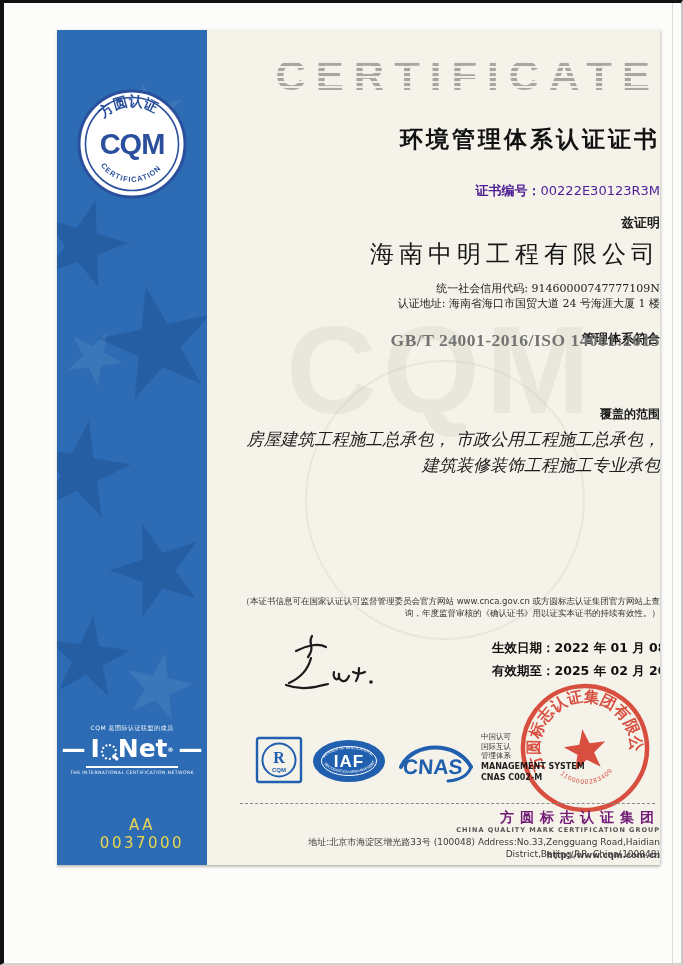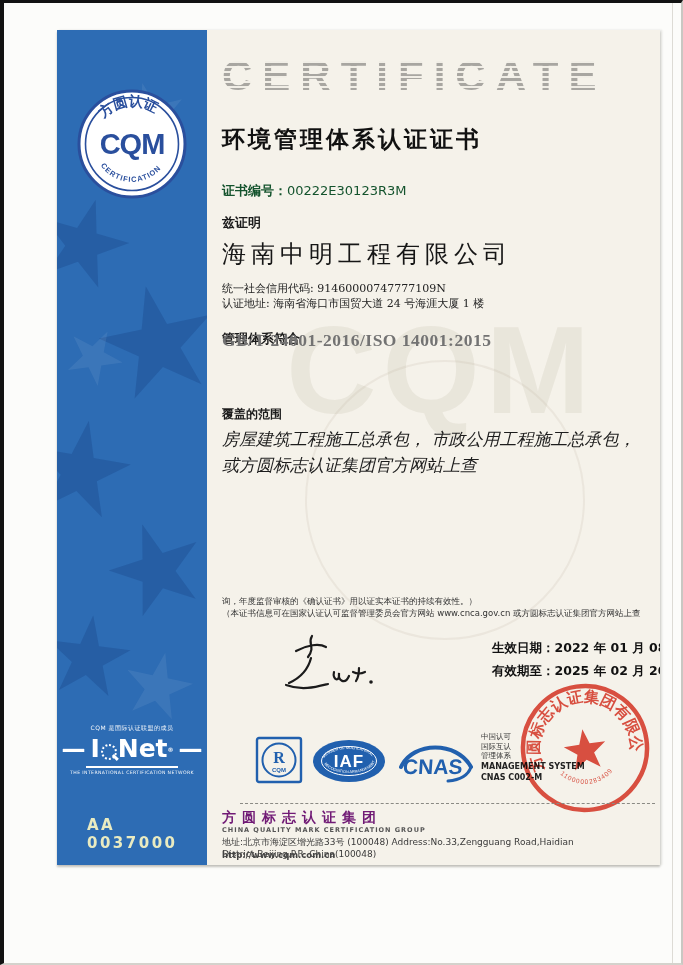--- a/index.html
+++ b/index.html
@@ -26,31 +26,31 @@
   .iqnet{position:absolute;left:0;top:694px;width:150px;text-align:center;color:#fff;}
   .iqnet .member{font-size:6px;letter-spacing:.5px;opacity:.95;}
   .iqnet .row{display:flex;align-items:center;justify-content:center;gap:5px;margin-top:1px;}
   .iqnet .dash{font-size:24px;font-weight:700;line-height:10px;}
   .iqnet .word{font-size:25px;font-weight:800;letter-spacing:0;display:flex;align-items:center;}
   .iqnet .ring{display:inline-block;width:16px;height:16px;border:2.5px dotted #fff;border-radius:50%;margin:6px 1px 0 1px;position:relative;}
   .iqnet .ring::after{content:"";position:absolute;right:-4px;bottom:-1px;width:7px;height:2.5px;background:#fff;transform:rotate(45deg);}
   .iqnet .reg{font-size:6px;vertical-align:top;margin-top:2px;}
   .iqnet .bar{width:92px;height:2px;background:#fff;margin:3px auto 2px auto;}
   .iqnet .tagline{font-size:4.6px;letter-spacing:.4px;opacity:.95;}
-  .aa-serial{position:absolute;left:30px;top:786px;width:110px;text-align:left;
-    font-size:15px;letter-spacing:2.5px;color:#fef9c3;font-weight:700;opacity:.9;}
-  
-  .content{position:absolute;left:165px;right:0;top:0;bottom:0;text-align:left;}
+  .aa-serial{position:absolute;left:30px;top:786px;width:110px;text-align:center;
+    font-size:15px;letter-spacing:2.5px;color:#fde047;font-weight:400;opacity:.9;}
+  
+  .content{position:absolute;left:165px;right:0;top:0;bottom:0;text-align:right;}
   .abs{position:absolute;left:0;right:0;}
   .certwm{top:22px;font-weight:900;font-size:42px;letter-spacing:10px;color:#a8a6a1;
     font-family:"Liberation Sans",sans-serif;white-space:nowrap;}
   .certwm .stripes{content:"";position:absolute;left:0;right:0;top:-4px;bottom:-4px;
     background:repeating-linear-gradient(180deg,rgba(245,242,234,0) 0 3px,rgba(245,242,234,.95) 3px 5px);}
   .doc-title{top:94px;font-size:23px;font-weight:700;letter-spacing:3px;color:#111;}
-  .certno{top:152px;font-size:13px;color:#14532d;}
+  .certno{top:152px;font-size:13px;color:#4c1d95;}
   .certno .lab{font-weight:700;}
   .certify{top:184px;font-size:13px;font-weight:700;}
   .company{top:208px;font-size:24px;letter-spacing:5px;font-family:"DejaVu Serif",serif;color:#161616;}
   .info{top:252px;font-size:11px;line-height:14.5px;font-family:"DejaVu Serif",serif;color:#222;}
   .conform{top:300px;font-size:13px;font-weight:700;}
   .standard{top:300px;font-size:17.5px;font-weight:700;font-family:"Liberation Serif",serif;letter-spacing:.5px;color:#737373;}
   .scope-title{top:376px;font-size:12px;font-weight:700;}
   .scope1{top:398px;font-size:17px;font-family:"DejaVu Serif",serif;font-style:italic;color:#1d1d1d;}
   .scope2{top:424px;font-size:17px;font-family:"DejaVu Serif",serif;font-style:italic;color:#1d1d1d;}
   .note{top:565px;font-size:8.5px;line-height:12px;color:#333;}
@@ -149,25 +149,25 @@
       <div class="abs info">
         <div>统一社会信用代码: 91460000747777109N</div>
         <div>认证地址: 海南省海口市国贸大道 24 号海涯大厦 1 楼</div>
       </div>
 
       <div class="abs conform">管理体系符合</div>
       <div class="abs standard">GB/T 24001-2016/ISO 14001:2015</div>
 
       <div class="abs scope-title">覆盖的范围</div>
       <div class="abs scope1">房屋建筑工程施工总承包， 市政公用工程施工总承包，</div>
-      <div class="abs scope2">或方圆标志认证集团官方网站上查</div>
+      <div class="abs scope2">建筑装修装饰工程施工专业承包</div>
 
       <div class="abs note">
+        <div>（本证书信息可在国家认证认可监督管理委员会官方网站 www.cnca.gov.cn 或方圆标志认证集团官方网站上查</div>
         <div>询，年度监督审核的《确认证书》用以证实本证书的持续有效性。）</div>
-        <div>（本证书信息可在国家认证认可监督管理委员会官方网站 www.cnca.gov.cn 或方圆标志认证集团官方网站上查</div>
       </div>
     </div>
 
     <svg class="signature" width="100" height="72" viewBox="0 0 100 72">
       <g fill="none" stroke="#1b1b1b" stroke-width="2.2" stroke-linecap="round">
         <path d="M30,8 C25,16 34,18 26,29"></path>
         <path d="M14,23 C25,17 37,15 44,19"></path>
         <path d="M29,30 C26,42 18,50 7,55"></path>
         <path d="M4,57 C20,63 34,59 46,56"></path>
         <path d="M52,44 C50,52 58,55 57,45 C56,53 63,57 67,48"></path>

